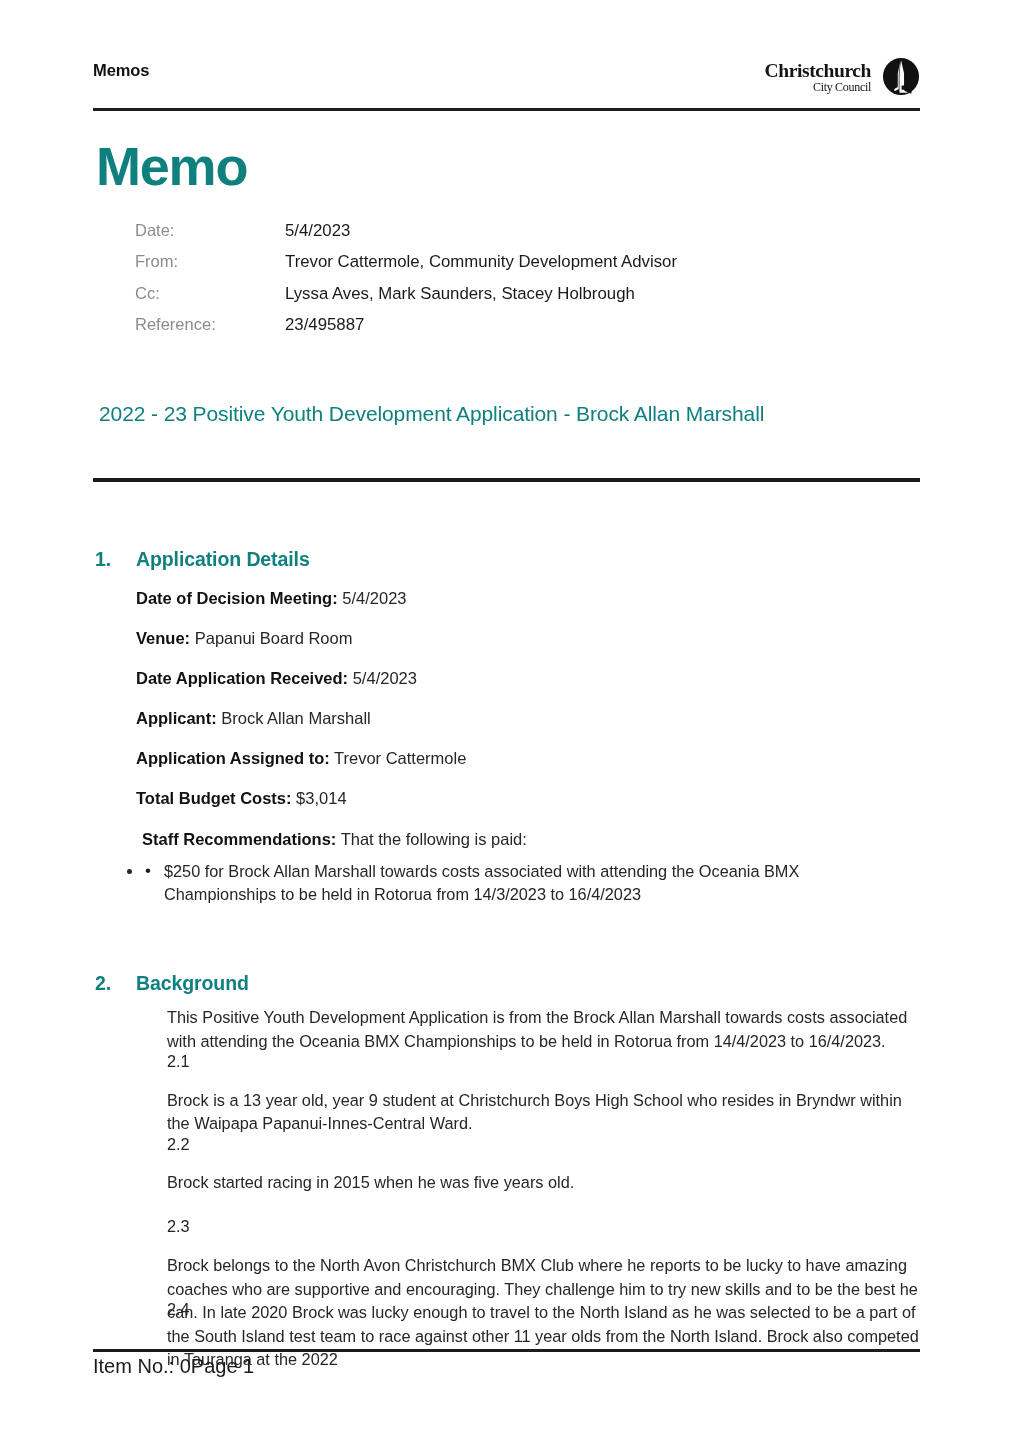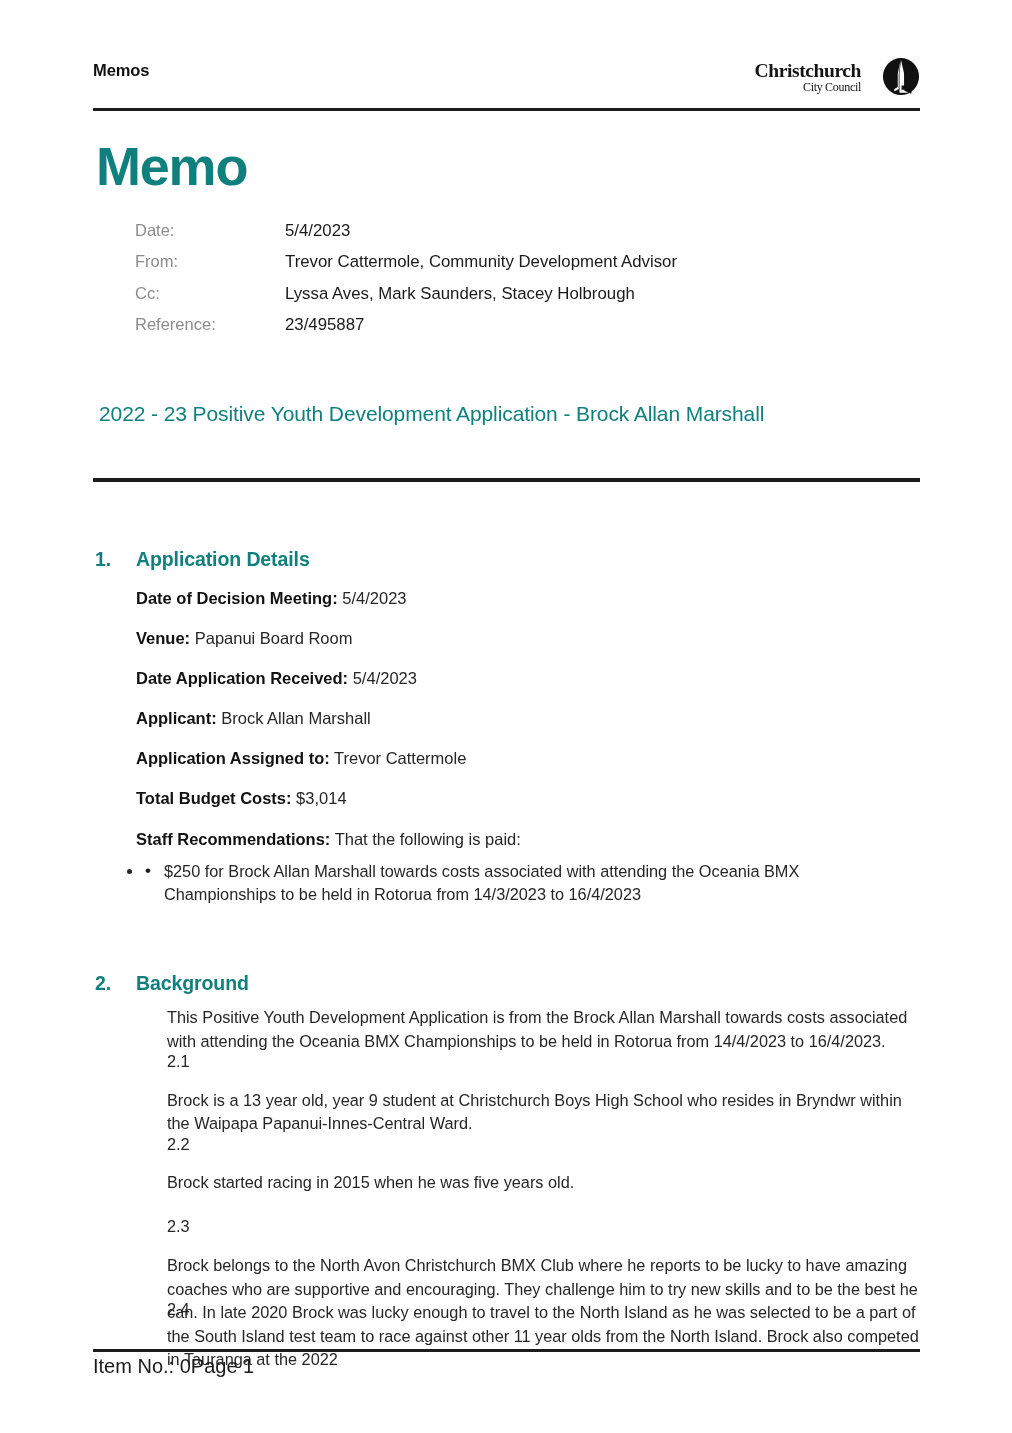--- a/index.html
+++ b/index.html
@@ -40,21 +40,21 @@
     font-size: 16.5px;
     font-weight: bold;
     color: #111111;
     letter-spacing: -0.1px;
     line-height: 1;
     padding-top: 6px;
   }
   .brand {
     display: flex;
     align-items: center;
-    gap: 21px;
+    gap: 11px;
     padding-top: 1px;
   }
   .brand-text {
     text-align: right;
     line-height: 1.02;
     font-family: "Liberation Serif", serif;
   }
   .brand-line1 {
     font-size: 19.5px;
     font-weight: bold;
@@ -159,21 +159,21 @@
   .detail-list {
     margin-top: 16px;
     padding-left: 41px;
   }
   .detail-item {
     font-size: 16.5px;
     line-height: 1.4;
     color: #262626;
     margin-bottom: 17px;
   }
-  .detail-item:last-child { margin-bottom: 0; }
+  .detail-item:last-child { margin-bottom: 0; margin-left: 6px; }
   .detail-key {
     font-weight: bold;
     color: #111111;
   }
 
   .bullet-list {
     margin: 9px 0 0 0;
     padding-left: 49px;
   }
   .bullet-item {

